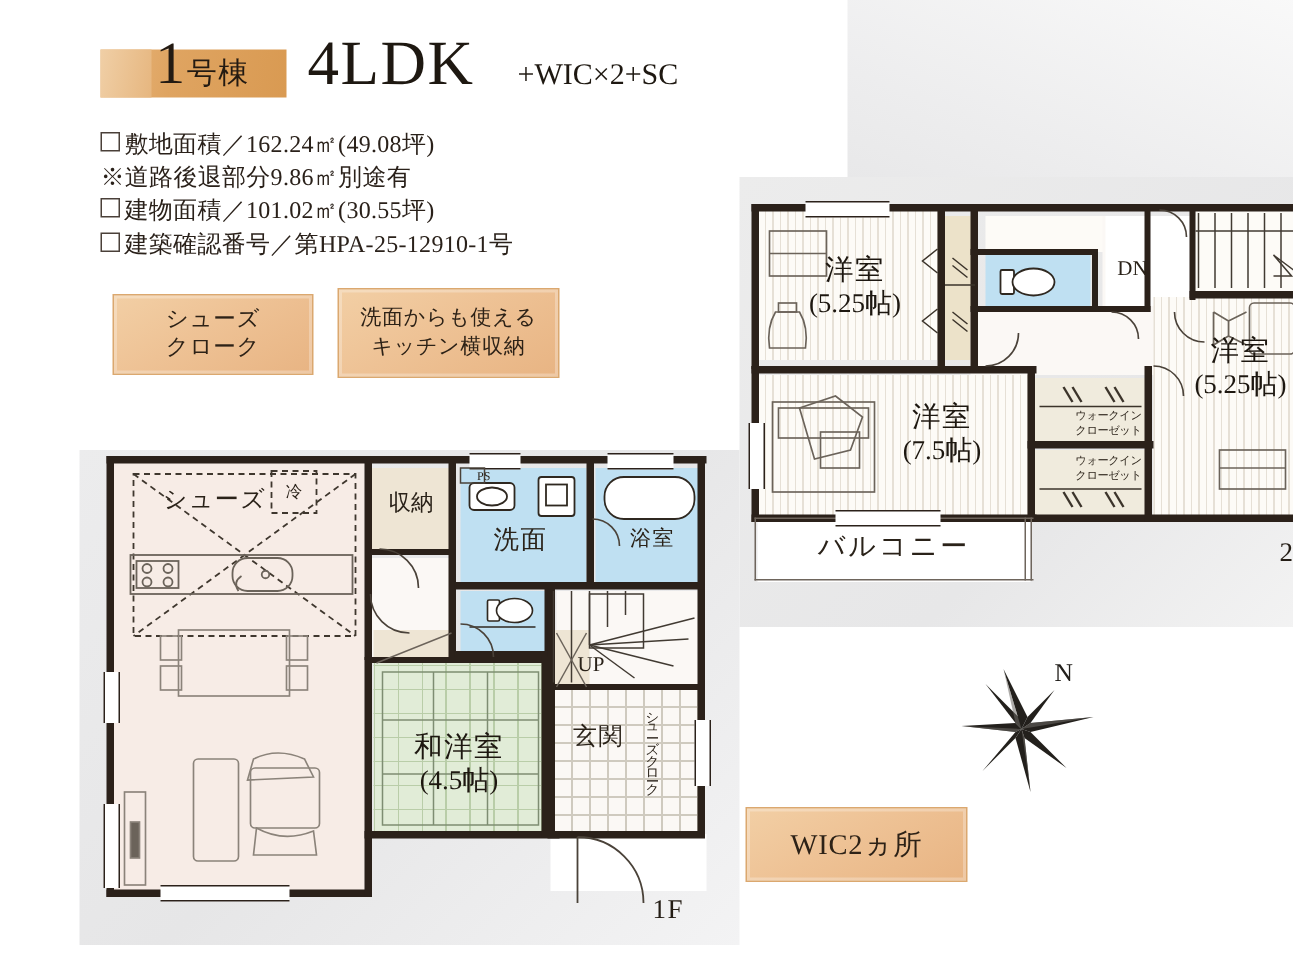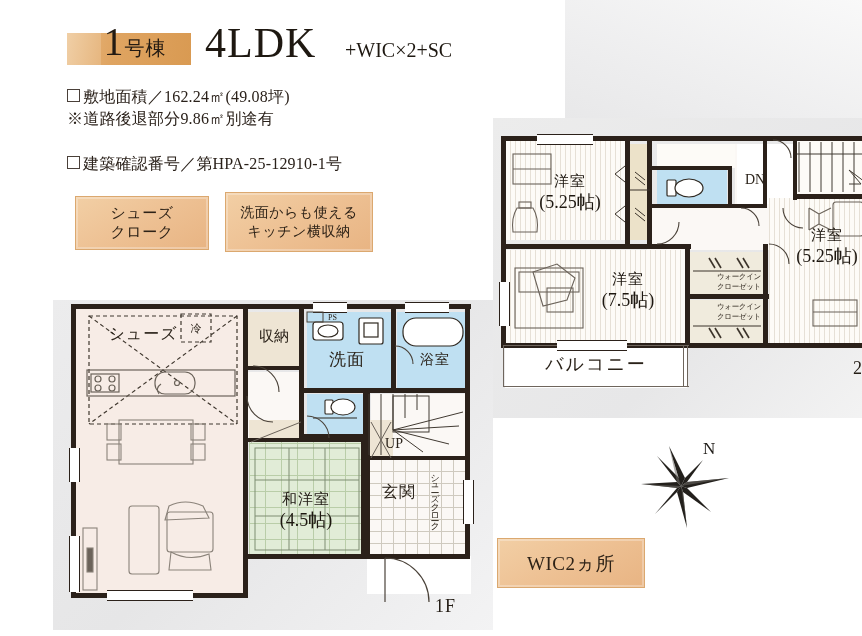--- a/index.html
+++ b/index.html
@@ -87,21 +87,21 @@
   .rm-white{background:#ffffff;}
   .rm-wood{background:#fdfbf7;}
   .rm-wic{background:#f0ebdd;}
   .rm-closet{background:#ece2c9;}
 
   .rlabel{
     position:absolute;text-align:center;color:#1d1710;
     font-family:"Liberation Serif","DejaVu Serif",serif;
     white-space:nowrap;
   }
-  .rlabel .n1{display:block;font-size:15px;line-height:22px;letter-spacing:1px;}
+  .rlabel .n1{display:block;font-size:19px;line-height:22px;letter-spacing:1px;}
   .rlabel .n2{display:block;font-size:18px;line-height:21px;}
   .small-lab{position:absolute;font-size:11px;line-height:12px;color:#2a2219;text-align:center;white-space:nowrap;}
   .tiny-lab{position:absolute;font-size:7.5px;line-height:9px;color:#2e261d;text-align:right;letter-spacing:-0.3px;}
   .vert-lab{
     position:absolute;writing-mode:vertical-rl;text-orientation:upright;
     font-size:9px;line-height:11px;letter-spacing:-0.5px;color:#2a2219;
   }
   .floor-tag{position:absolute;font-size:18px;color:#241d15;letter-spacing:1px;}
 
   
@@ -127,20 +127,21 @@
     </div>
   <div class="lbl-1gou">
     <span class="big">1</span><span class="sm">号棟</span>
   </div>
 
   <div class="lbl-4ldk">4LDK</div>
   <div class="lbl-wic">+WIC×2+SC</div>
 
   <div class="spec s1"><span class="box-g"></span><span>敷地面積／162.24㎡(49.08坪)</span></div>
   <div class="spec s2"><span>※道路後退部分9.86㎡別途有</span></div>
+  <div class="spec s3"><span class="box-g"></span><span>建物面積／101.02㎡(30.55坪)</span></div>
   <div class="spec s4"><span class="box-g"></span><span>建築確認番号／第HPA-25-12910-1号</span></div>
 
   <div class="feat feat-shoes">
     <span>シューズ</span>
     <span>クローク</span>
   </div>
   <div class="feat feat-kitchen">
     <span>洗面からも使える</span>
     <span>キッチン横収納</span>
   </div>
@@ -452,21 +453,21 @@
       </g>
 
       <g stroke="#4a4239" stroke-width="1" fill="none">
         <rect x="240" y="12" width="16" height="10"></rect>
       </g>
     </svg>
 
     <div class="small-lab" style="left:26px;top:28px;width:100px;font-size:16px;letter-spacing:1px;">シューズ</div>
     <div class="small-lab" style="left:116px;top:22px;width:26px;font-size:11px;">冷</div>
     <div class="small-lab" style="left:184px;top:30px;width:46px;font-size:15px;">収納</div>
-    <div class="small-lab" style="left:241px;top:12px;width:29px;font-size:8px;text-align:right;">PS</div>
+    <div class="small-lab" style="left:241px;top:12px;width:29px;font-size:8px;">PS</div>
     <div class="small-lab" style="left:248px;top:54px;width:64px;font-size:17px;letter-spacing:1px;">洗面</div>
     <div class="small-lab" style="left:336px;top:54px;width:64px;font-size:14px;letter-spacing:1px;">浴室</div>
     <div class="small-lab" style="left:310px;top:138px;width:34px;font-size:14px;">UP</div>
     <div class="small-lab" style="left:304px;top:186px;width:56px;font-size:16px;letter-spacing:1px;">玄関</div>
     <div class="vert-lab" style="left:362px;top:168px;height:76px;">シューズクローク</div>
 
     <div class="rlabel" style="left:186px;top:188px;width:106px;">
       <span class="n1">和洋室</span>
       <span class="n2">(4.5帖)</span>
     </div>

